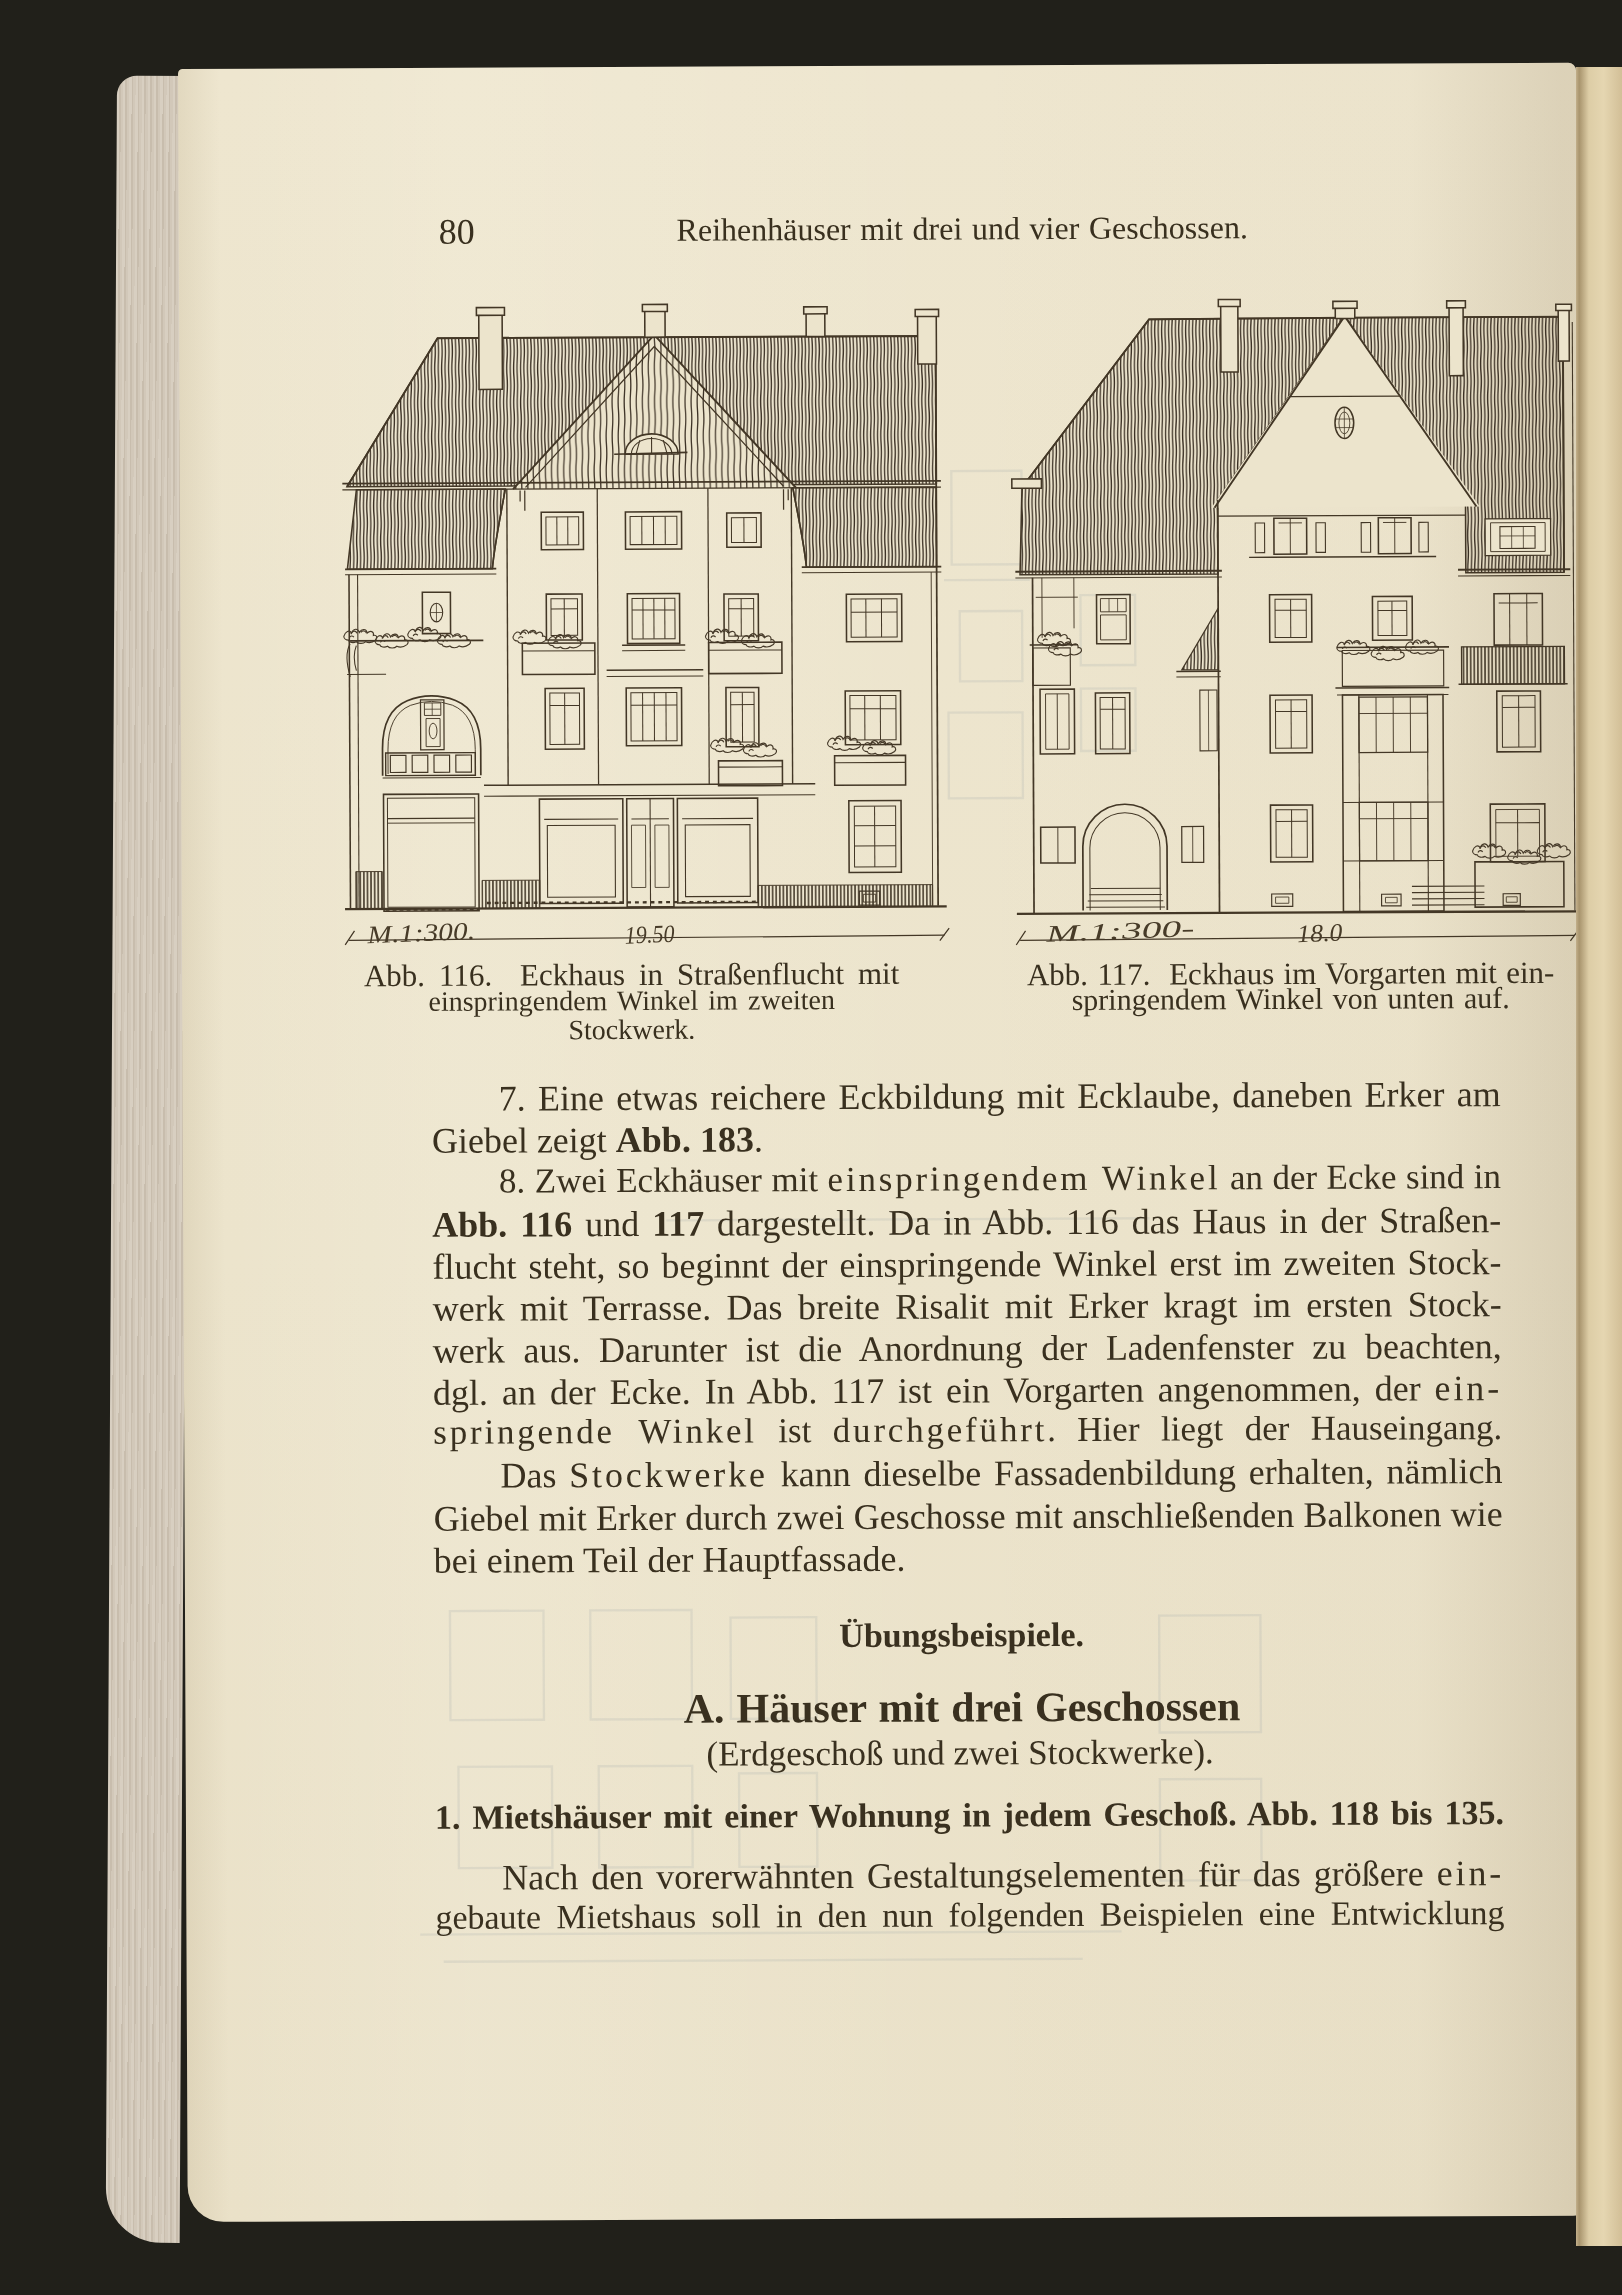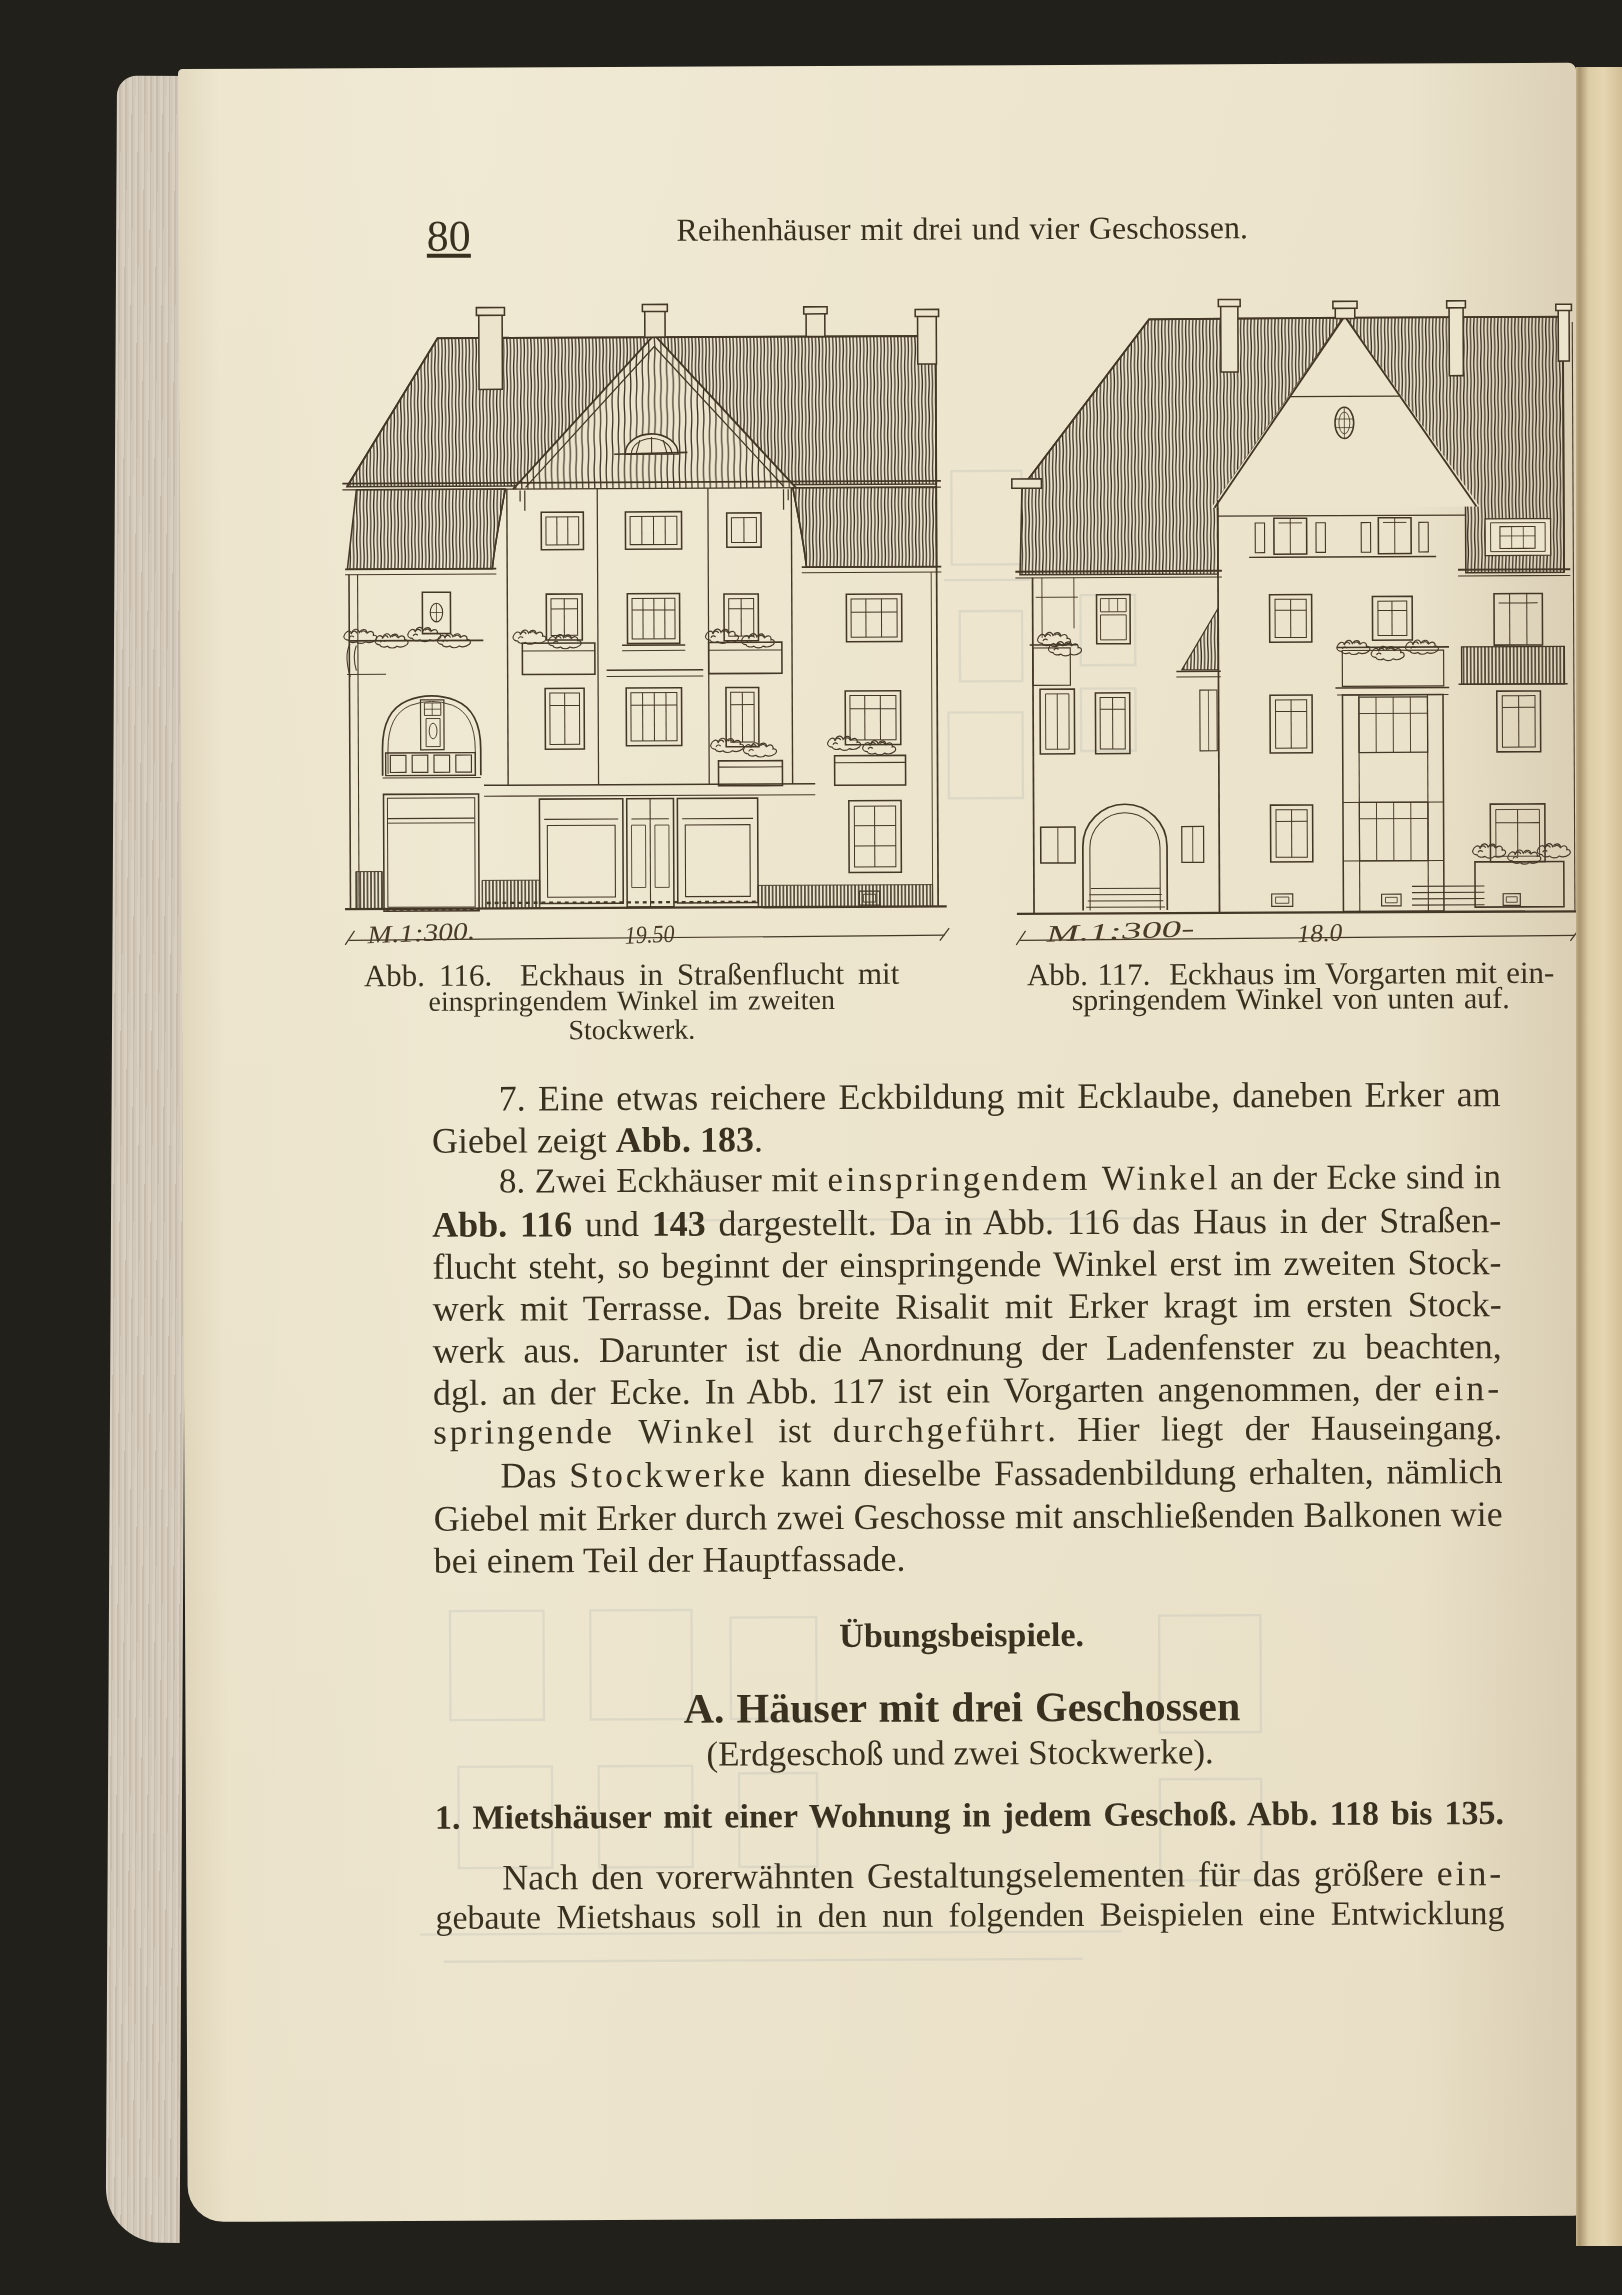--- a/index.html
+++ b/index.html
@@ -40,21 +40,21 @@
       <rect x="350" y="2180" width="120" height="130"></rect>
       <rect x="530" y="2180" width="120" height="130"></rect>
       <rect x="710" y="2190" width="100" height="120"></rect>
       <line x1="300" y1="2395" x2="1200" y2="2395"></line>
       <line x1="330" y1="2430" x2="1150" y2="2430"></line>
       <rect x="1250" y="1990" width="130" height="150"></rect>
       <rect x="1250" y="2200" width="130" height="130"></rect>
       <line x1="620" y1="1480" x2="1240" y2="1480"></line>
   </svg>
 
-  <div class="t" style="left:248px;top:143px;font-size:44px;text-decoration:underline;">80</div>
+  <div class="t" style="left:260px;top:143px;font-size:36px;">80</div>
   <div class="t" style="left:249px;width:1069px;text-align:center;top:145px;font-size:32px;word-spacing:1.6px;">Reihenhäuser mit drei und vier Geschossen.</div>
 
   <svg id="figs" style="position:absolute;left:157px;top:228px;" width="1247" height="663" viewBox="430 380 1600 850" fill="none" stroke="#433726" stroke-width="2">
     <defs>
       <pattern id="hv" width="4.4" height="44" patternUnits="userSpaceOnUse">
         <path d="M2.2,0 q0.8,11 0,22 q-0.8,11 0,22" stroke="#3a2f23" stroke-width="1.7" fill="none"></path>
       </pattern>
       <pattern id="hv2" width="7.8" height="44" patternUnits="userSpaceOnUse">
         <path d="M3.9,0 q0.8,11 0,22 q-0.8,11 0,22" stroke="#3a2f23" stroke-width="1.55" fill="none"></path>
       </pattern>
@@ -449,21 +449,21 @@
 
   <div class="t" style="left:169px;top:890px;width:561px;text-align:center;font-size:31px;word-spacing:6.2px;">Abb.&nbsp;116.&nbsp;&nbsp;Eckhaus in Straßenflucht mit</div>
   <div class="t" style="left:169px;top:918px;width:561px;text-align:center;font-size:28px;word-spacing:3.1px;">einspringendem Winkel im zweiten</div>
   <div class="t" style="left:169px;top:947px;width:561px;text-align:center;font-size:28px;">Stockwerk.</div>
   <div class="t" style="left:828px;top:892px;width:561px;text-align:center;font-size:31px;word-spacing:1.6px;">Abb.&nbsp;117.&nbsp;&nbsp;Eckhaus im Vorgarten mit ein-</div>
   <div class="t" style="left:828px;top:918px;width:561px;text-align:center;font-size:30px;word-spacing:2.3px;">springendem Winkel von unten auf.</div>
 
   <div class="j" style="top:1010px;font-size:36px;"><span class="f"><span style="padding-left:67px">7.</span> Eine etwas reichere Eckbildung mit Ecklaube, daneben Erker am</span></div>
   <div class="t" style="left:249px;top:1052px;font-size:36px;">Giebel zeigt <b>Abb. 183</b>.</div>
   <div class="j" style="top:1094px;font-size:35px;"><span class="f"><span style="padding-left:67px">8.</span> Zwei Eckhäuser mit <span class="sp">einspringendem Winkel</span> an der Ecke sind in</span></div>
-  <div class="j" style="top:1136px;font-size:36px;"><span class="f"><b>Abb. 116</b> und <b>143</b> dargestellt. Da in Abb. 116 das Haus in der Straßen-</span></div>
+  <div class="j" style="top:1136px;font-size:36px;"><span class="f"><b>Abb. 116</b> und <b>117</b> dargestellt. Da in Abb. 116 das Haus in der Straßen-</span></div>
   <div class="j" style="top:1178px;font-size:36px;"><span class="f">flucht steht, so beginnt der einspringende Winkel erst im zweiten Stock-</span></div>
   <div class="j" style="top:1220px;font-size:36px;"><span class="f">werk mit Terrasse. Das breite Risalit mit Erker kragt im ersten Stock-</span></div>
   <div class="j" style="top:1262px;font-size:36px;"><span class="f">werk aus. Darunter ist die Anordnung der Ladenfenster zu beachten,</span></div>
   <div class="j" style="top:1304px;font-size:36px;"><span class="f">dgl. an der Ecke. In Abb. 117 ist ein Vorgarten angenommen, der <span class="sp">ein-</span></span></div>
   <div class="j" style="top:1345px;font-size:35px;"><span class="f"><span class="sp">springende Winkel</span> ist <span class="sp">durchgeführt</span>. Hier liegt der Hauseingang.</span></div>
   <div class="j" style="top:1387px;font-size:36px;"><span class="f"><span style="padding-left:67px"></span>Das <span class="sp">Stockwerke</span> kann dieselbe Fassadenbildung erhalten, nämlich</span></div>
   <div class="j" style="top:1430px;font-size:36px;"><span class="f">Giebel mit Erker durch zwei Geschosse mit anschließenden Balkonen wie</span></div>
   <div class="t" style="left:249px;top:1472px;font-size:36px;">bei einem Teil der Hauptfassade.</div>
 
   <div class="t" style="left:242px;top:1551px;width:1069px;text-align:center;font-size:34px;font-weight:bold;">Übungsbeispiele.</div>

